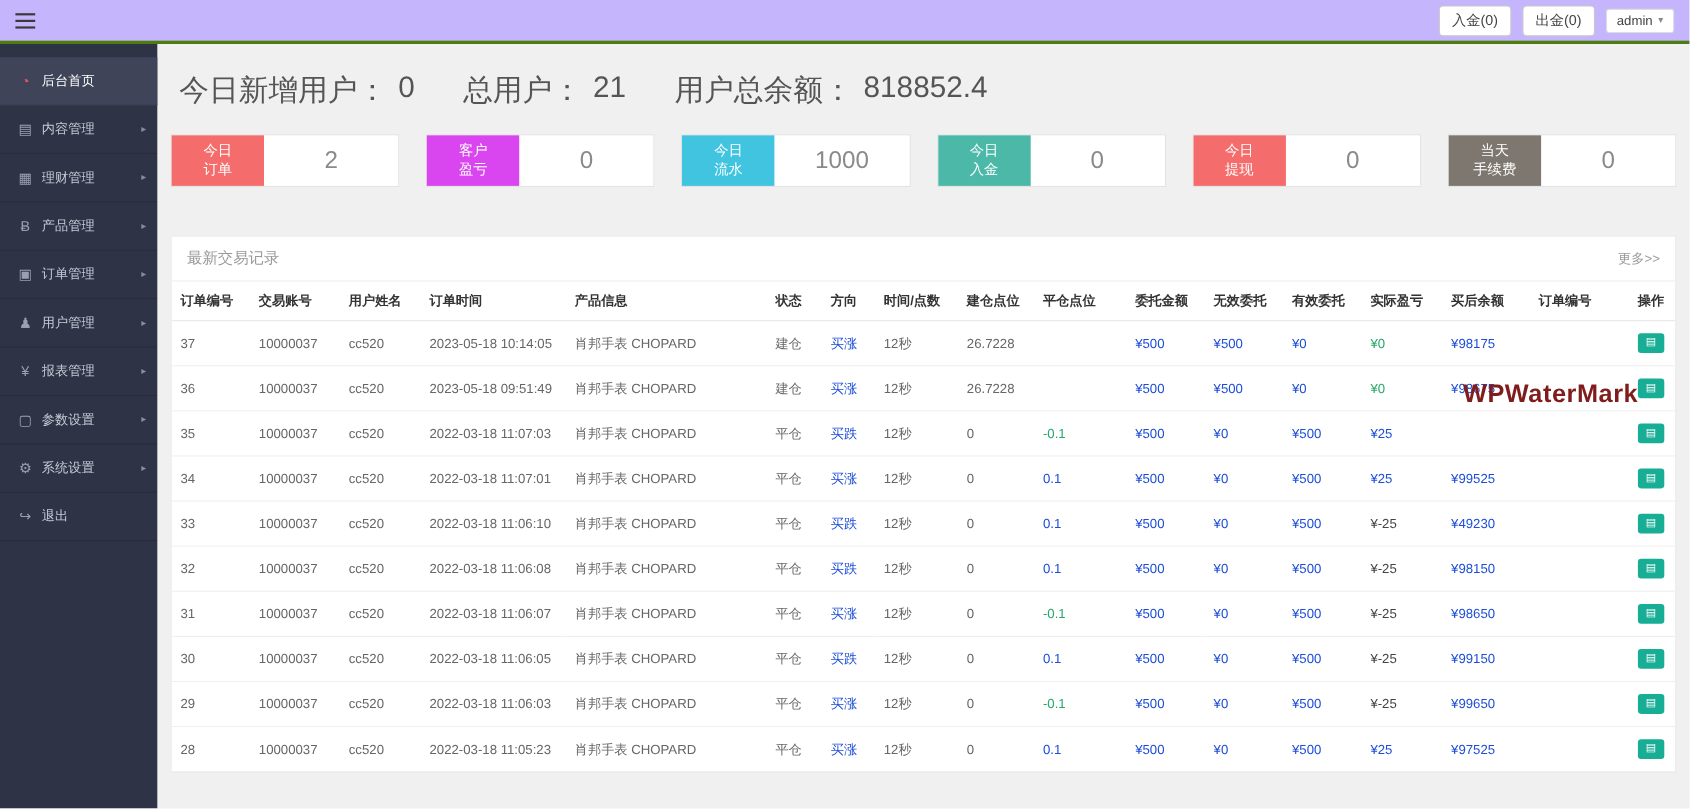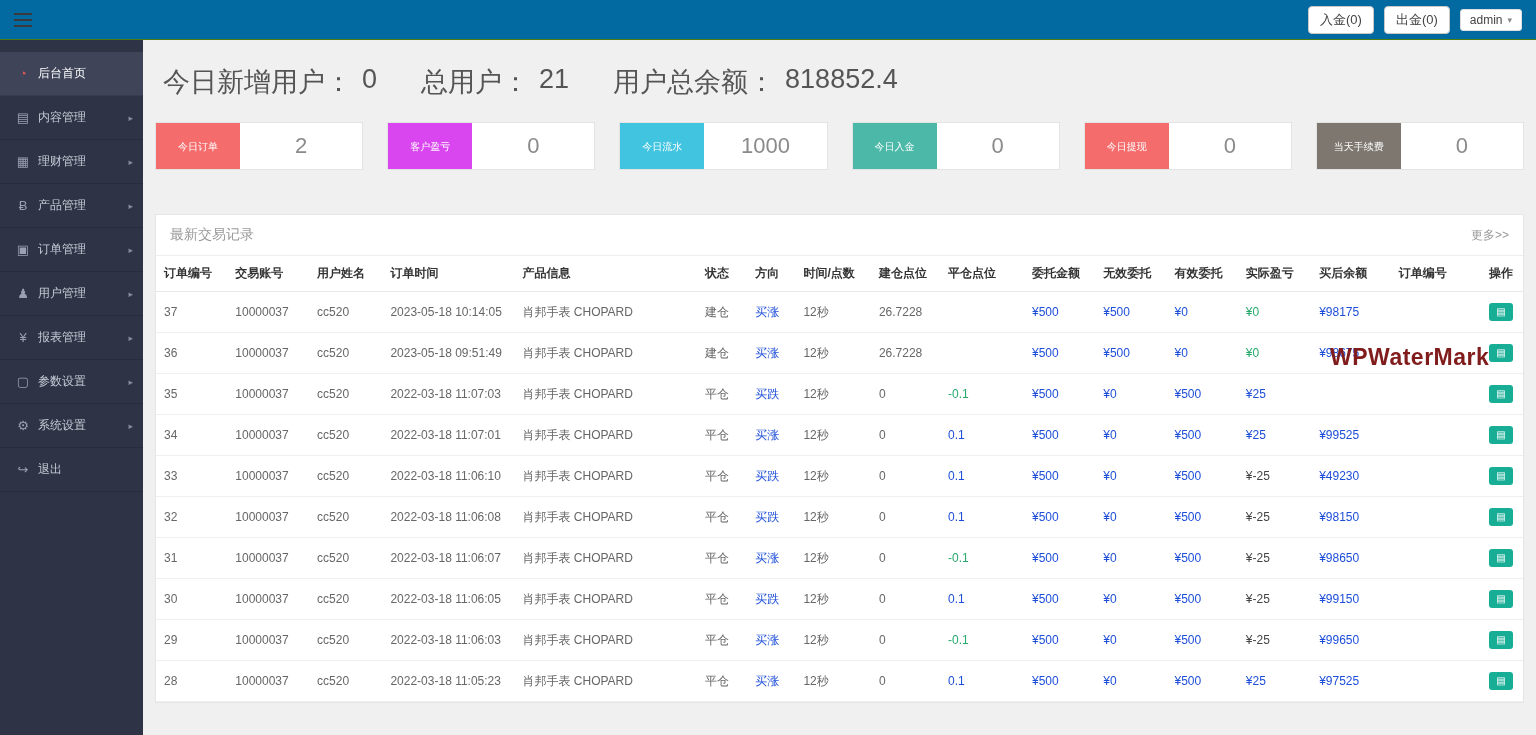--- a/index.html
+++ b/index.html
@@ -2,21 +2,21 @@
 <html><head>
 <meta charset="utf-8">
 <style>
   * { margin:0; padding:0; box-sizing:border-box; }
   html,body { width:1536px; height:735px; }
   body {
     font-family:"Liberation Sans","DejaVu Sans",sans-serif;
     background:#f0f0f0; position:relative; overflow:hidden; color:#333;
   }
   
-  .topbar { height:40px; background:#0369a1; border-bottom:1px solid #4d7c0f;
+  .topbar { height:40px; background:#c4b5fd; border-bottom:3px solid #4d7c0f;
     display:flex; align-items:center; justify-content:space-between; padding:0 14px; }
   .hamburger { width:20px; height:14px; position:relative; cursor:pointer; display:inline-block; }
   .hamburger i, .hamburger::before, .hamburger::after {
     content:""; position:absolute; left:0; width:18px; height:2px; background:#3a3a3a; }
   .hamburger::before { top:0; }
   .hamburger i { top:6px; display:block; }
   .hamburger::after { top:12px; }
   .topbar-right { display:flex; align-items:center; gap:10px; }
   .tb-btn { background:#fff; border:1px solid #c9c9c9; border-radius:4px; padding:4px 11px;
     font-size:13px; color:#444; font-family:inherit; cursor:pointer; }
@@ -36,21 +36,21 @@
   .side-arrow { margin-left:auto; font-size:9px; color:#858b9b; }
   .content { flex:1; padding:20px 12px 0 12px; position:relative; min-width:0; }
   
   .summary { display:flex; align-items:flex-end; gap:44px; color:#555; font-size:27px;
     margin:4px 0 22px 8px; }
   .summary .pair { display:flex; gap:10px; white-space:nowrap; }
   .summary .val { color:#555; }
   
   .cards { display:flex; gap:24px; }
   .stat-card { flex:1; height:48px; background:#fff; display:flex; border:1px solid #e3e3e3; }
-  .stat-label { width:84px; color:#fff; font-size:10px; display:flex; flex-direction:row;
+  .stat-label { width:84px; color:#fff; font-size:13px; display:flex; flex-direction:column;
     align-items:center; justify-content:center; line-height:1.3; flex-shrink:0; }
   .stat-value { flex:1; display:flex; align-items:center; justify-content:center;
     font-size:22px; color:#8a8a8a; }
   
   .panel { margin-top:44px; background:#fff; border:1px solid #e6e6e6; }
   .panel-head { display:flex; justify-content:space-between; align-items:center;
     padding:11px 14px; color:#999; font-size:14px; }
   .more-link { font-size:12px; color:#999; cursor:pointer; }
   table { width:100%; border-collapse:collapse; table-layout:fixed; font-size:12px; }
   th { text-align:left; padding:9px 8px; color:#333; font-weight:bold;

